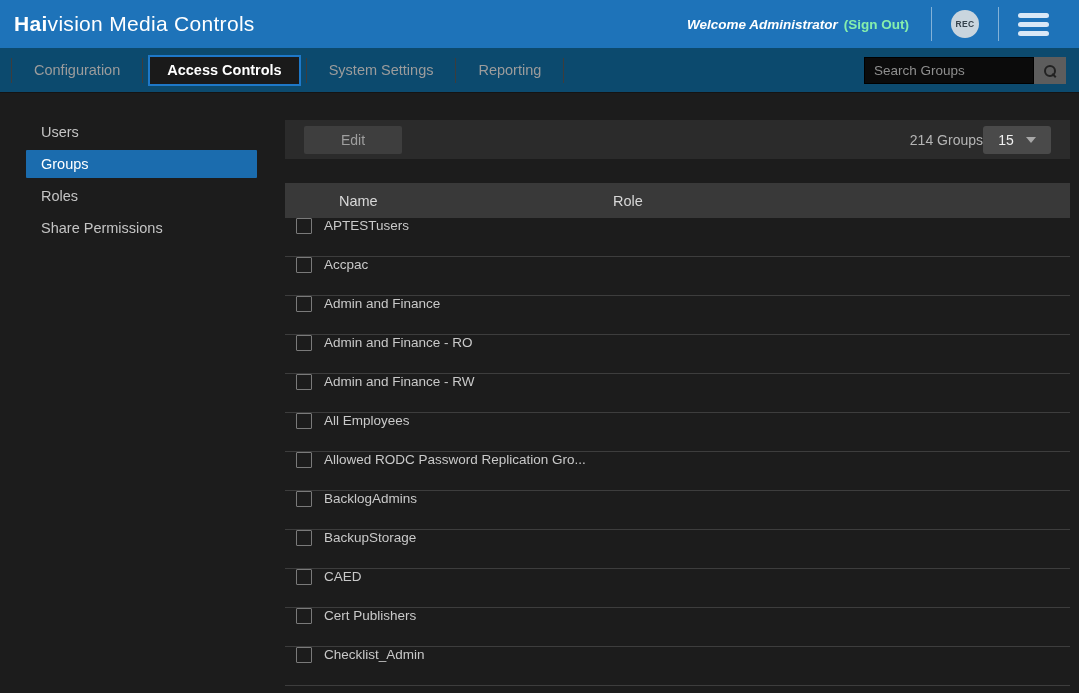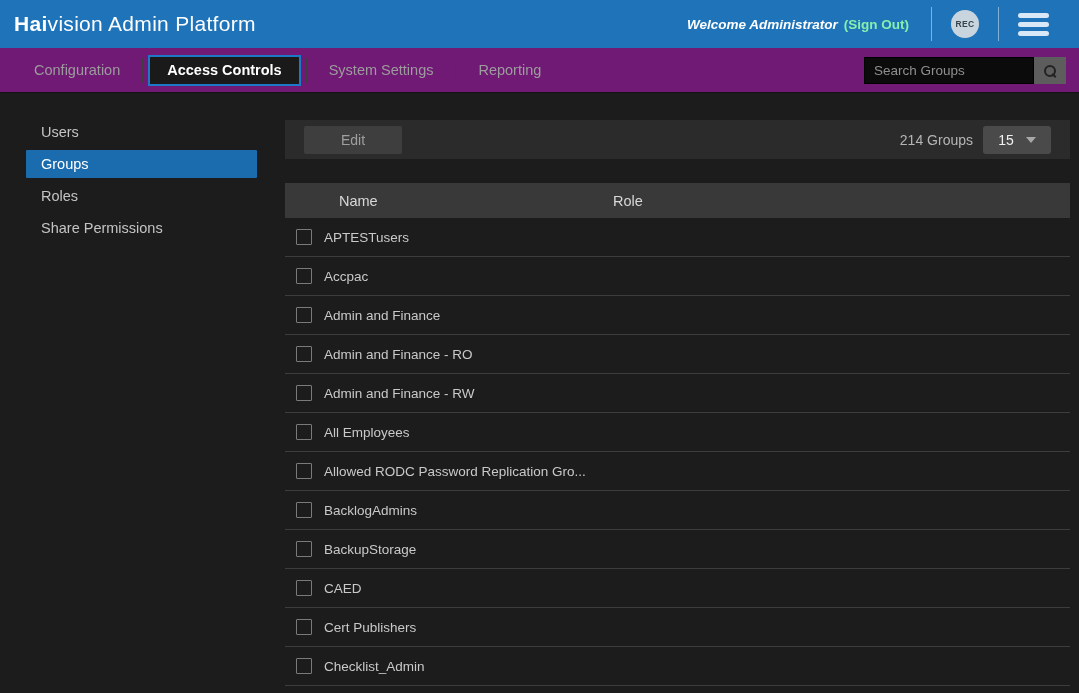--- a/index.html
+++ b/index.html
@@ -30,21 +30,21 @@
     font-size: 8.5px; font-weight: 700;
     display: flex; align-items: center; justify-content: center;
     margin: 0 19px; letter-spacing: 0.3px; cursor: pointer;
   }
   .hamburger { display: flex; flex-direction: column; gap: 4px; margin: 0 16px 0 19px; cursor: pointer; }
   .hamburger i { display: block; width: 31px; height: 5px; background: #d9e8f6; border-radius: 2.5px; }
 
   
   .navbar {
     position: absolute; top: 48px; left: 0; width: 1079px; height: 45px;
-    background: #701a75;
+    background: #0c4a6e;
     display: flex; align-items: center;
     border-bottom: 1px solid #141414;
   }
   .nav-tabs { display: flex; align-items: center; height: 100%; padding-left: 11px; }
   .tab-divider { width: 1px; height: 25px; background: #3d3d3d; }
   .tab {
     color: #9c9c9c; font-size: 14.5px; padding: 0 22px; cursor: pointer;
     height: 45px; display: flex; align-items: center;
   }
   .tab.active {
@@ -91,21 +91,21 @@
   }
   .toolbar {
     height: 39px; background: #2b2b2b;
     display: flex; align-items: center; padding: 0 19px;
   }
   .edit-btn {
     width: 98px; height: 28px; background: #3e3e3e; border: none; border-radius: 2px;
     color: #9f9f9f; font-size: 14px; cursor: pointer;
     font-family: "Liberation Sans", sans-serif;
   }
-  .toolbar-right { margin-left: auto; display: flex; align-items: center; gap: 10px; }
+  .toolbar-right { margin-left: auto; display: flex; align-items: center; gap: 0; }
   .count-label { color: #b5b5b5; font-size: 14px; }
   .page-size-dd {
     width: 68px; height: 28px; background: #4a4a4a; border: none; border-radius: 3px;
     color: #f0f0f0; font-size: 14px; cursor: pointer;
     display: flex; align-items: center; justify-content: center; gap: 12px;
   }
   .caret-down {
     width: 0; height: 0;
     border-left: 5px solid transparent; border-right: 5px solid transparent;
     border-top: 6px solid #a8a8a8;
@@ -113,37 +113,37 @@
 
   .table-wrap { margin-top: 24px; }
   .thead {
     height: 35px; background: #393939;
     display: flex; align-items: center;
     color: #d8d8d8; font-size: 14.5px;
   }
   .col-name { padding-left: 54px; width: 328px; }
   .col-role { flex: 1; }
   .grp-row {
-    height: 39px; display: flex; align-items: center;
+    height: 39px; display: flex; align-items: flex-start;
     border-bottom: 1px solid #3d3d3d; cursor: pointer;
   }
   .grp-checkbox {
     width: 16px; height: 16px; margin-left: 11px;
     border: 1px solid #7a7a7a; background: transparent; border-radius: 1px;
     flex: none; cursor: pointer;
   }
   .grp-name { color: #c9c9c9; font-size: 13.5px; margin-left: 12px; width: 278px; }
   .grp-role { color: #c9c9c9; font-size: 13.5px; flex: 1; }
 </style>
 </head>
 <body>
 
 <div class="app-header">
   <div class="brand">
-    <b>Hai</b><span class="light">vision Admin Platform</span>
+    <b>Hai</b><span class="light">vision Media Controls</span>
   </div>
   <div class="header-right">
     <span class="welcome-text">Welcome Administrator</span>
     <span class="signout-link">(Sign Out)</span>
     <span class="hdr-divider"></span>
     <span class="rec-badge">REC</span>
     <span class="hdr-divider"></span>
     <span class="hamburger">
         <i></i>
         <i></i>

